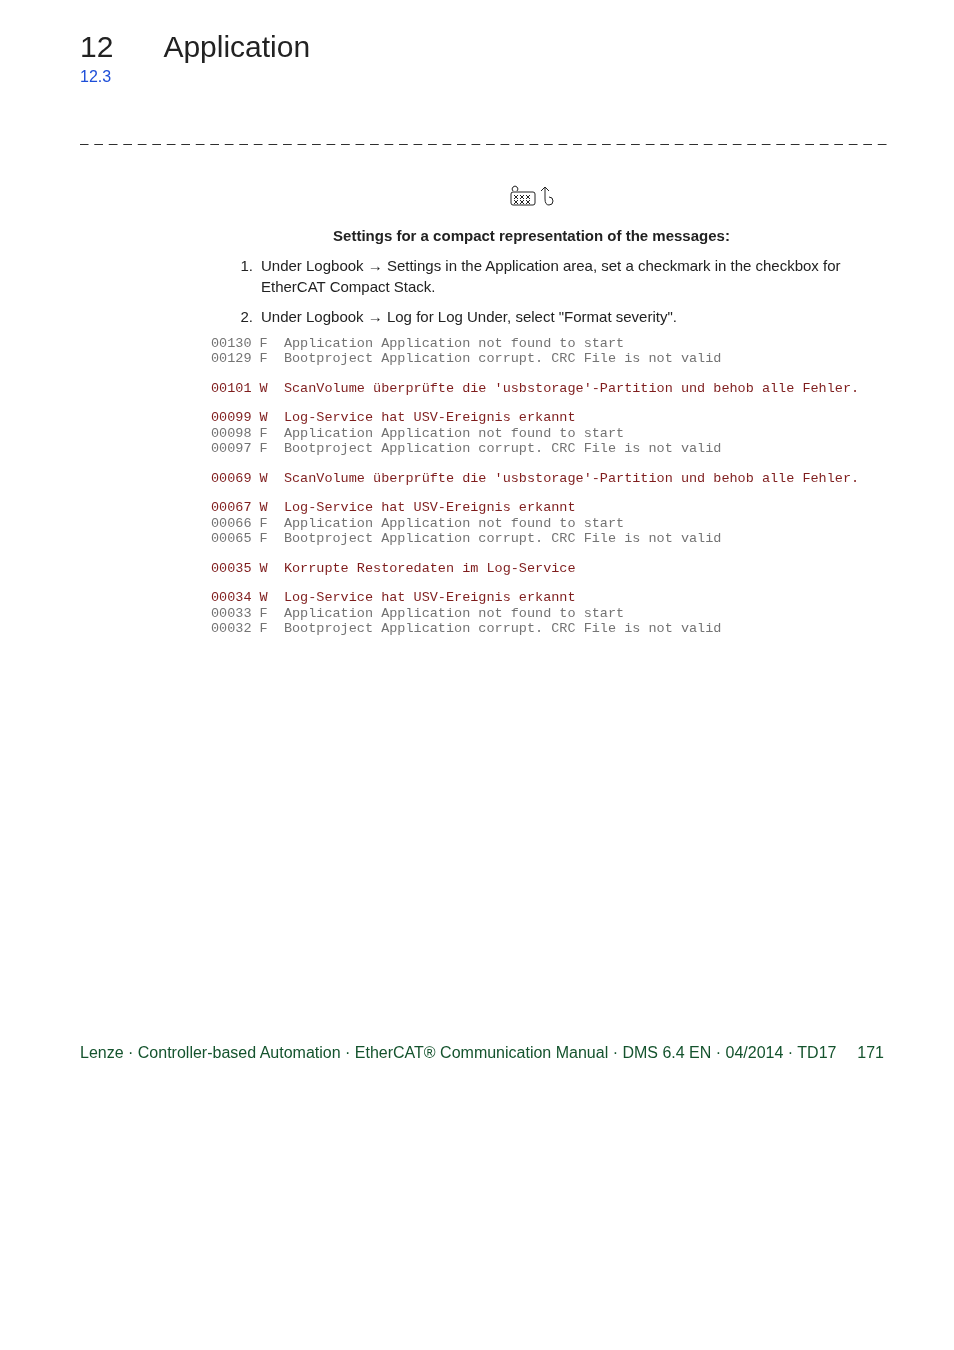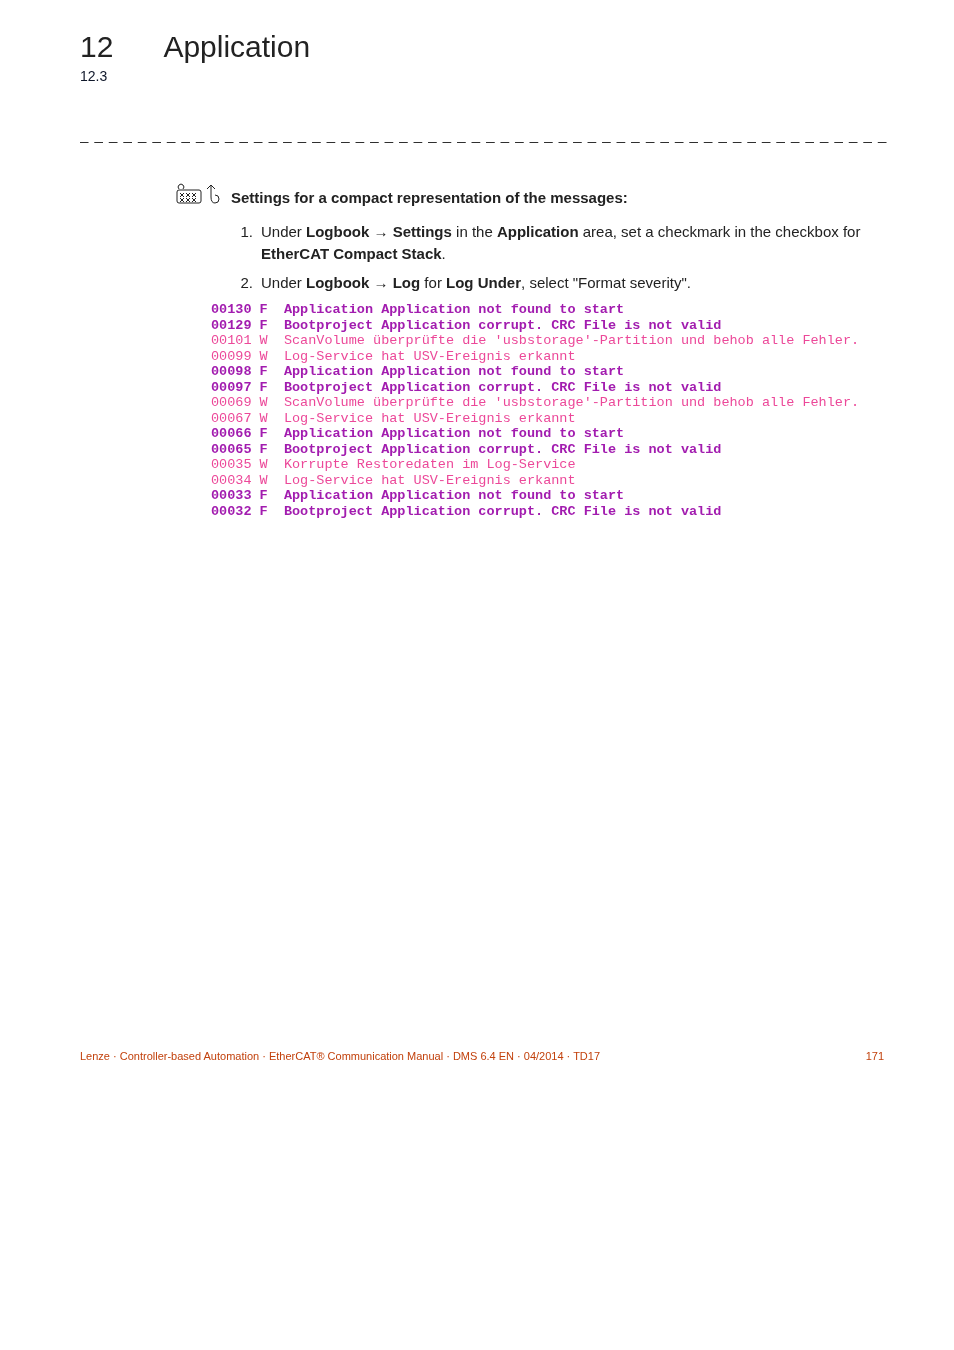--- a/index.html
+++ b/index.html
@@ -24,22 +24,22 @@
     display: flex;
     align-items: baseline;
     gap: 50px;
     font-size: 30px;
     font-weight: 400;
     color: #222;
   }
   .subsection-line {
     display: flex;
     gap: 66px;
-    font-size: 14px;
-    color: #0f172a;
+    font-size: 16px;
+    color: #1d4ed8;
     margin-top: 4px;
   }
   .dash-rule {
     margin-top: 42px;
     white-space: nowrap;
     overflow: hidden;
     font-size: 15px;
     letter-spacing: 1px;
     color: #222;
   }
@@ -48,64 +48,65 @@
     margin-top: 40px;
     font-size: 15px;
     line-height: 1.45;
   }
   .how-to-line {
     display: flex;
     align-items: center;
     gap: 10px;
     font-weight: 700;
     font-size: 15px;
+    flex-direction: column;
   }
   .howto-icon {
     flex: 0 0 auto;
   }
   .steps {
     margin: 8px 0 0 0;
     padding-left: 58px;
   }
   .step {
     display: flex;
     gap: 8px;
     margin-bottom: 8px;
     max-width: 640px;
   }
   .step-num {
     min-width: 20px;
     text-align: right;
   }
   .step-body { flex: 1; }
-  .step-body b { font-weight: 700; }
+  .step-body b { font-weight: 400; }
   .arrow { font-weight: 400; }
   .compact-caption {
     margin: 6px 0 4px 58px;
   }
   .log-block {
     margin-left: 36px;
     font-family: "Courier New", monospace;
     font-size: 13.5px;
     line-height: 1.15;
     white-space: pre;
     letter-spacing: 0;
   }
   .log-line { display: block; }
-  .lf { color: #a21caf; font-weight: bold; }  
-  .lw { color: #ec4899; }  
+  .lf { color: #737373; }  
+  .lw { color: #7f1d1d; margin-top: 14px; }  
   .footer {
     position: absolute;
     bottom: 50px;
     left: 80px;
     right: 70px;
     display: flex;
     justify-content: space-between;
-    font-size: 11px;
-    color: #c2410c;
+    font-size: 16px;
+    color: #14532d;
     align-items: flex-end;
   }
 </style>
 </head>
 <body>
 
 <div class="page">
 
   <div class="header-block">
     <div class="chapter-line">

